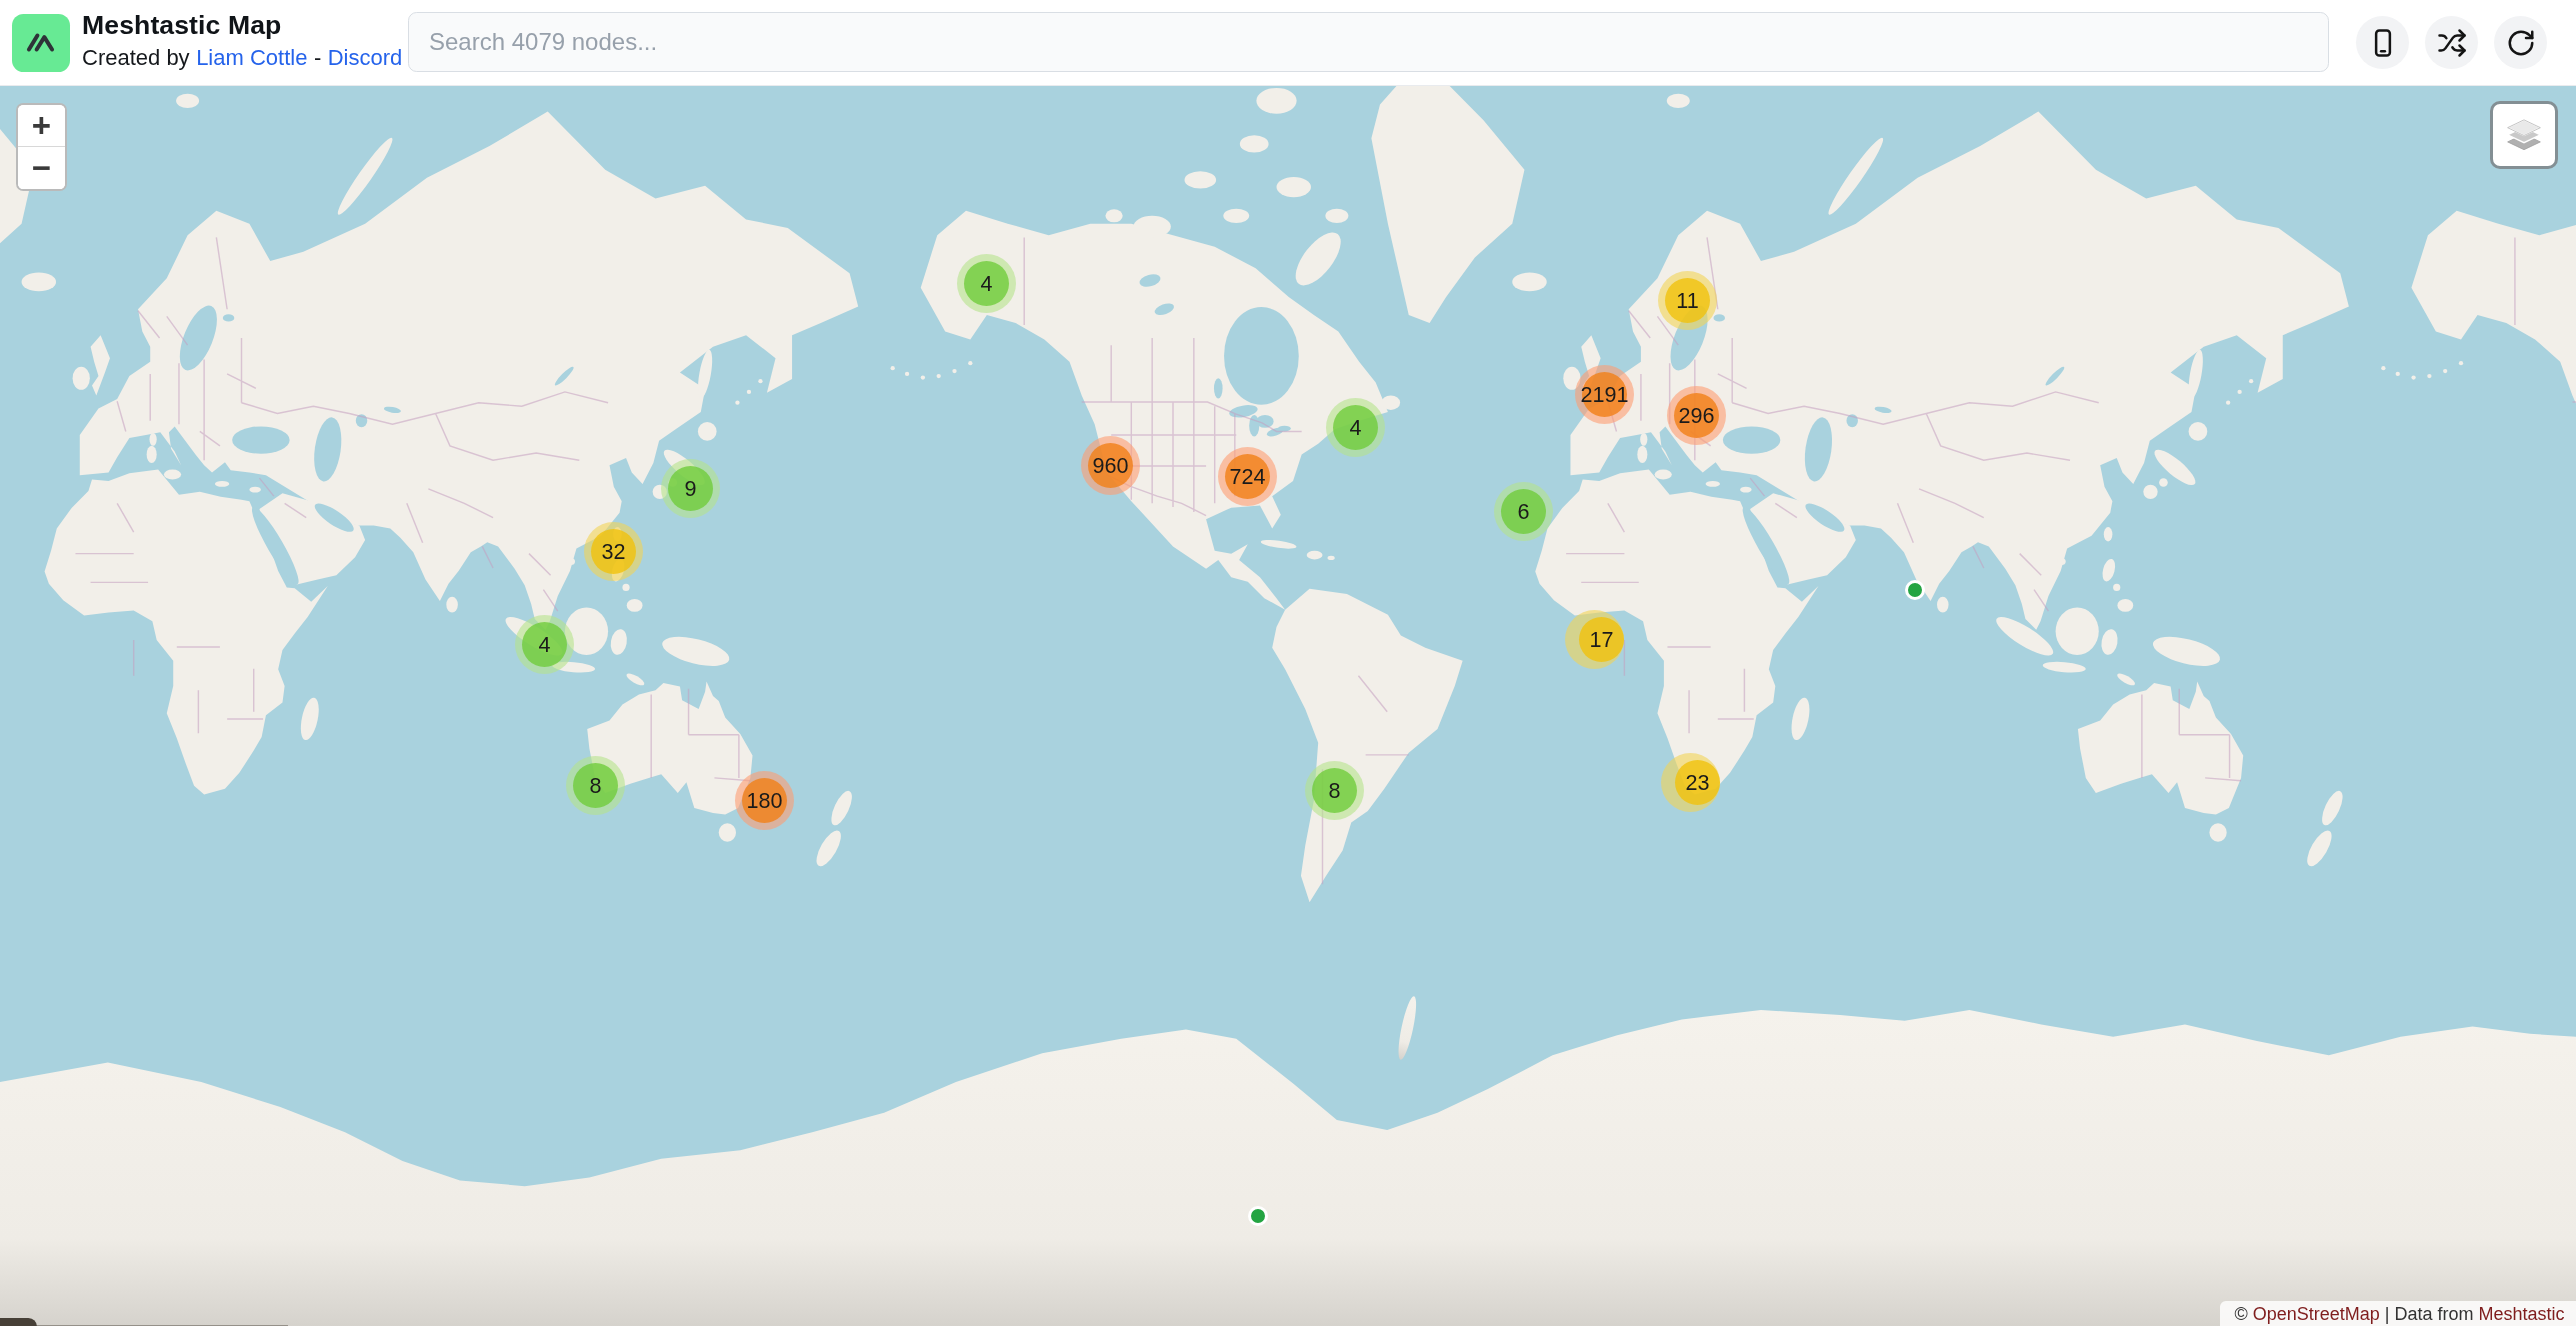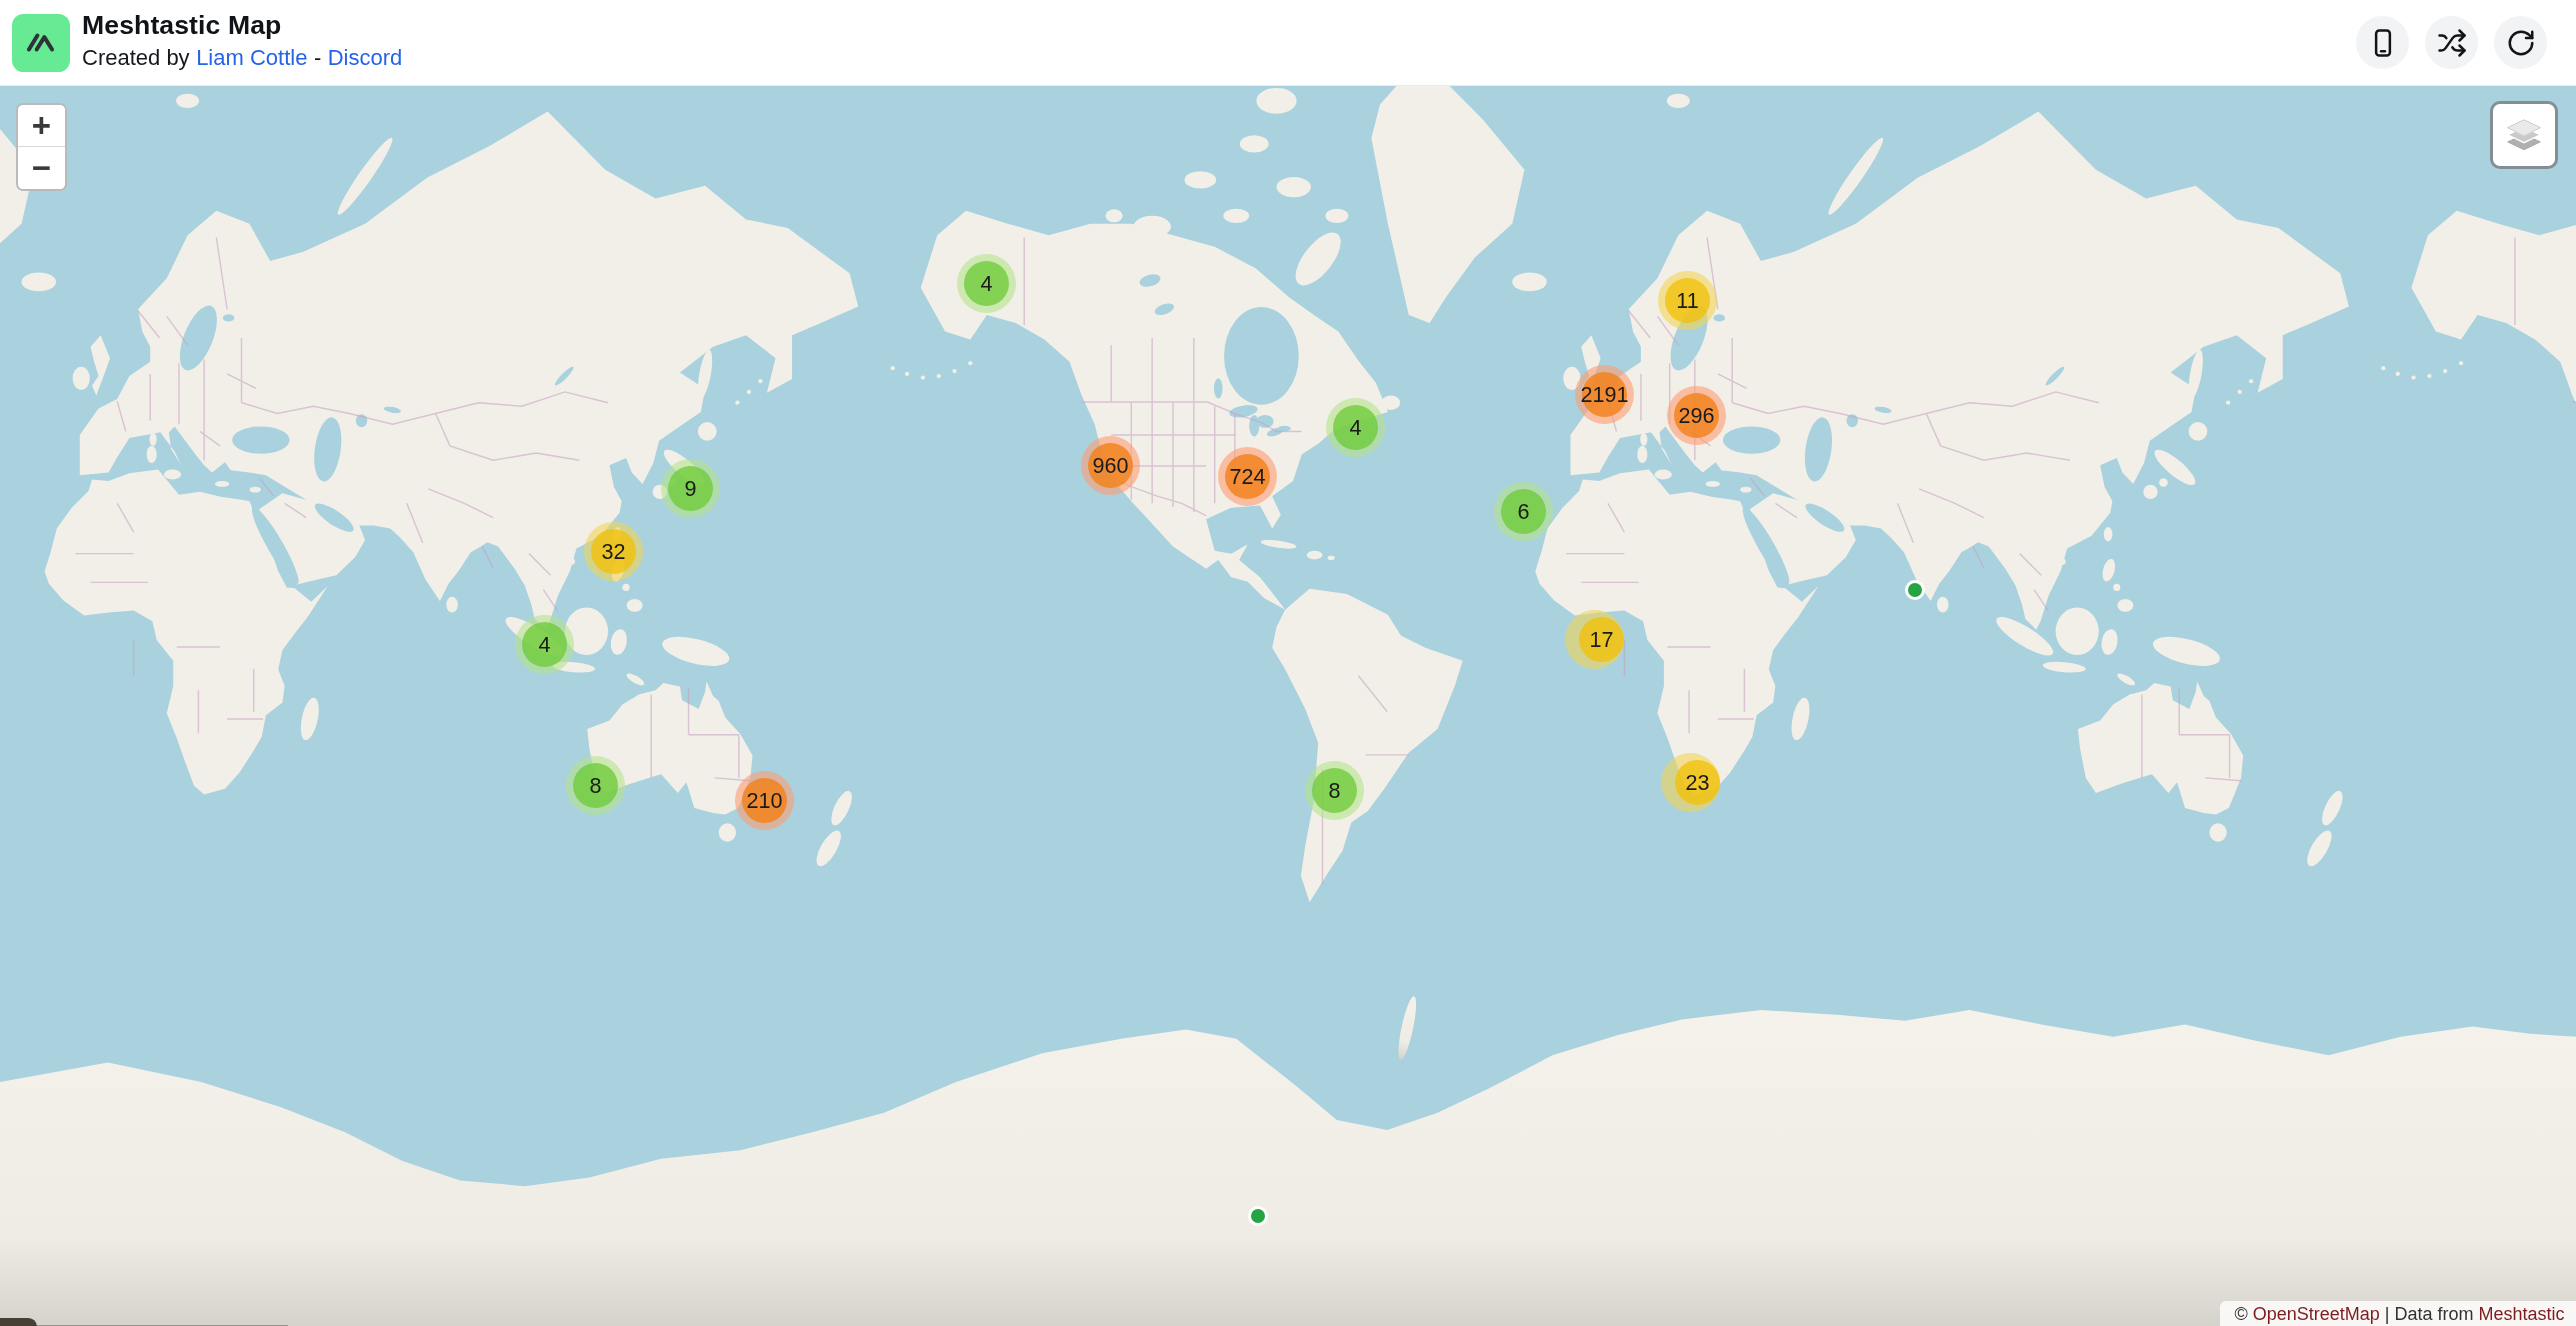--- a/index.html
+++ b/index.html
@@ -60,20 +60,21 @@
         <path d="M9.5 16.5 L14.5 8.5 L19.5 16.5"></path>
       </svg>
     </div>
     <div class="app-title">Meshtastic Map</div>
     <div class="byline">
       <span>Created by</span>
       <a>Liam Cottle</a>
       <span>-</span>
       <a>Discord</a>
     </div>
+    <input class="search" type="text" value="" placeholder="Search 4079 nodes..." style="">
     <button class="hbtn" style="left:2356px">
       <svg viewBox="0 0 24 24">
         <rect x="6.5" y="2" width="11" height="20" rx="2.5"></rect>
         <path d="M10.5 18.5 h3"></path>
       </svg>
     </button>
     <button class="hbtn" style="left:2425px">
       <svg viewBox="0 0 24 24">
         <path d="M2 18h1.4c1.3 0 2.5-.6 3.3-1.7l6.1-8.6c.8-1.1 2-1.7 3.3-1.7H22"></path>
         <path d="M18 2l4 4-4 4"></path>
@@ -238,21 +239,21 @@
         <div class="cluster medium" style="left: 1565px; top: 525px; justify-content: flex-end;">
           <div class="cluster-inner">17</div>
         </div>
         <div class="cluster small" style="left: 515px; top: 530px;">
           <div class="cluster-inner">4</div>
         </div>
         <div class="cluster small" style="left: 566px; top: 671px;">
           <div class="cluster-inner">8</div>
         </div>
         <div class="cluster large" style="left: 735px; top: 686px;">
-          <div class="cluster-inner">210</div>
+          <div class="cluster-inner">180</div>
         </div>
         <div class="cluster small" style="left: 1305px; top: 676px;">
           <div class="cluster-inner">8</div>
         </div>
         <div class="cluster medium" style="left: 1661px; top: 668px; justify-content: flex-end;">
           <div class="cluster-inner">23</div>
         </div>
         <div class="node-dot" style="left: 1905px; top: 495px;"></div>
         <div class="node-dot" style="left: 1248px; top: 1121px;"></div>
       </div>

